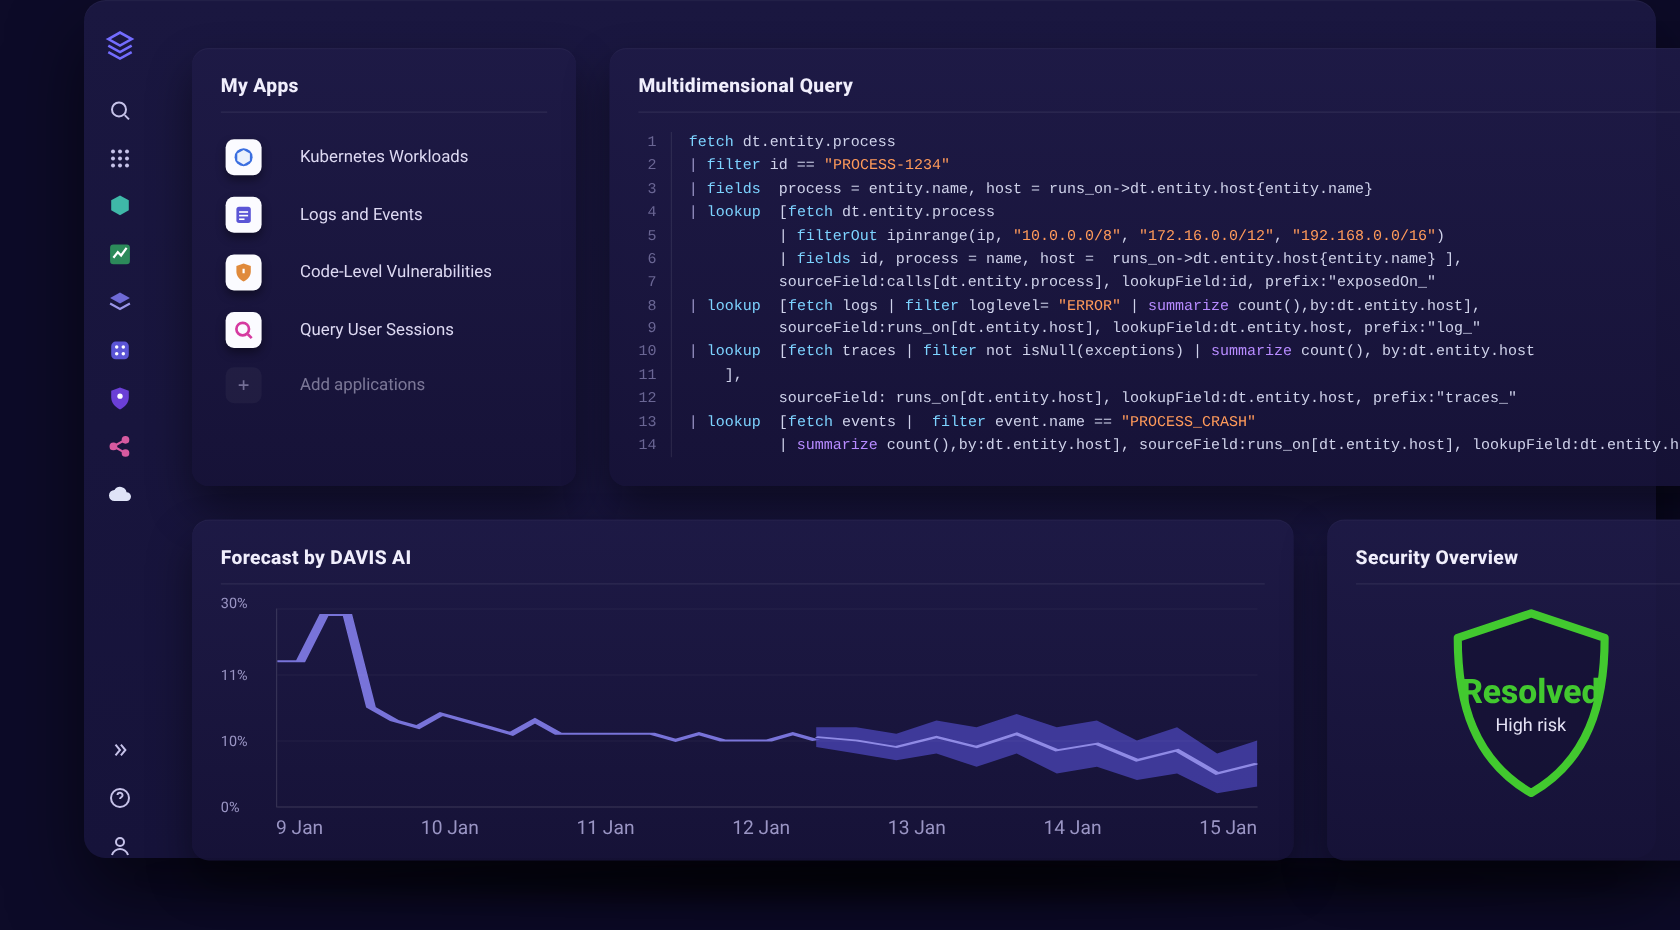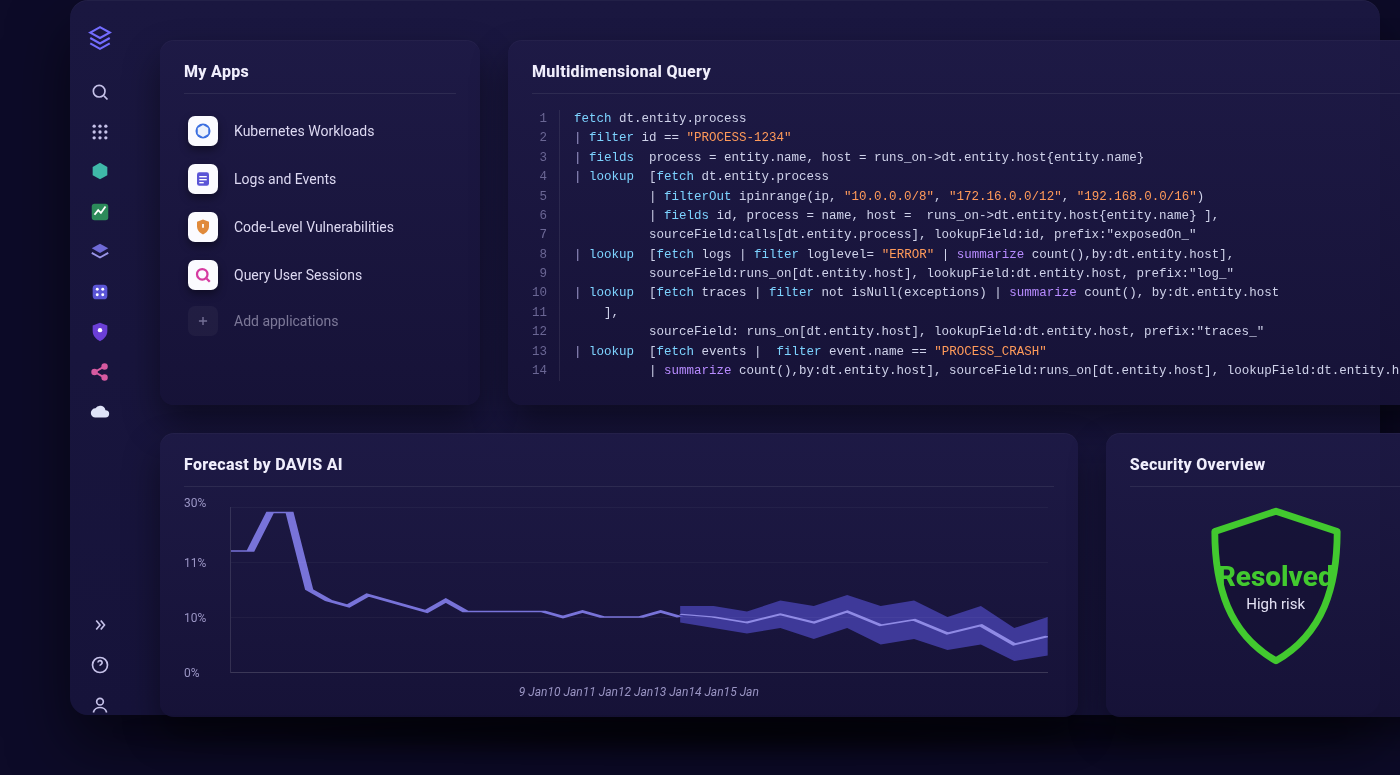--- a/index.html
+++ b/index.html
@@ -61,21 +61,21 @@
     letter-spacing: .3px;
     color: #f0eefc;
     padding-bottom: 12px;
     border-bottom: 1px solid rgba(255,255,255,.08);
   }
 
   
   .apps { grid-column: 1; grid-row: 1; }
   .app-list { margin-top: 14px; display:flex; flex-direction:column; gap:2px; }
   .app-row {
-    display:flex; align-items:center; gap:16px;
+    display:flex; align-items:center; gap:32px;
     padding: 8px 4px; border-radius: 8px; cursor:pointer;
   }
   .app-icn {
     width: 30px; height: 30px; border-radius: 7px;
     background: #fbfbff;
     display:flex; align-items:center; justify-content:center;
     box-shadow: 0 4px 8px rgba(0,0,0,.4);
   }
   .app-label { font-size: 14px; color:#ddd9f2; }
   .add-row { opacity:.5; }
@@ -108,21 +108,21 @@
 
   
   .row2 {
     grid-column: 1 / span 2; grid-row: 2;
     display:grid; grid-template-columns: 1fr 340px; gap:28px;
   }
   .forecast .chart {
     margin-top: 16px; position:relative; height: 190px;
   }
   .ylab { position:absolute; left:0; font-size:12px; color:#9a95c4; transform: translateY(-50%); }
-  .xlab-row { position:absolute; bottom:-6px; left:46px; right:6px; display:flex; justify-content:center; font-size:12px; color:#9a95c4;font-style:italic;}
+  .xlab-row { position:absolute; bottom:-6px; left:46px; right:6px; display:flex; justify-content:space-between; font-size:16px; color:#9a95c4;}
   .plotbox { position:absolute; left:46px; right:6px; top:4px; bottom:20px; border-left:1px solid rgba(255,255,255,.12); border-bottom:1px solid rgba(255,255,255,.12);}
   .gline { position:absolute; left:0; right:0; height:1px; background: rgba(255,255,255,.04);}
 
   
   .security .shield-wrap { margin-top:14px; display:flex; justify-content:center; }
   .shield {
     width: 170px; height: 170px; position:relative;
     display:flex; flex-direction:column; align-items:center; justify-content:center;
     color:#e9e7fb;
   }

